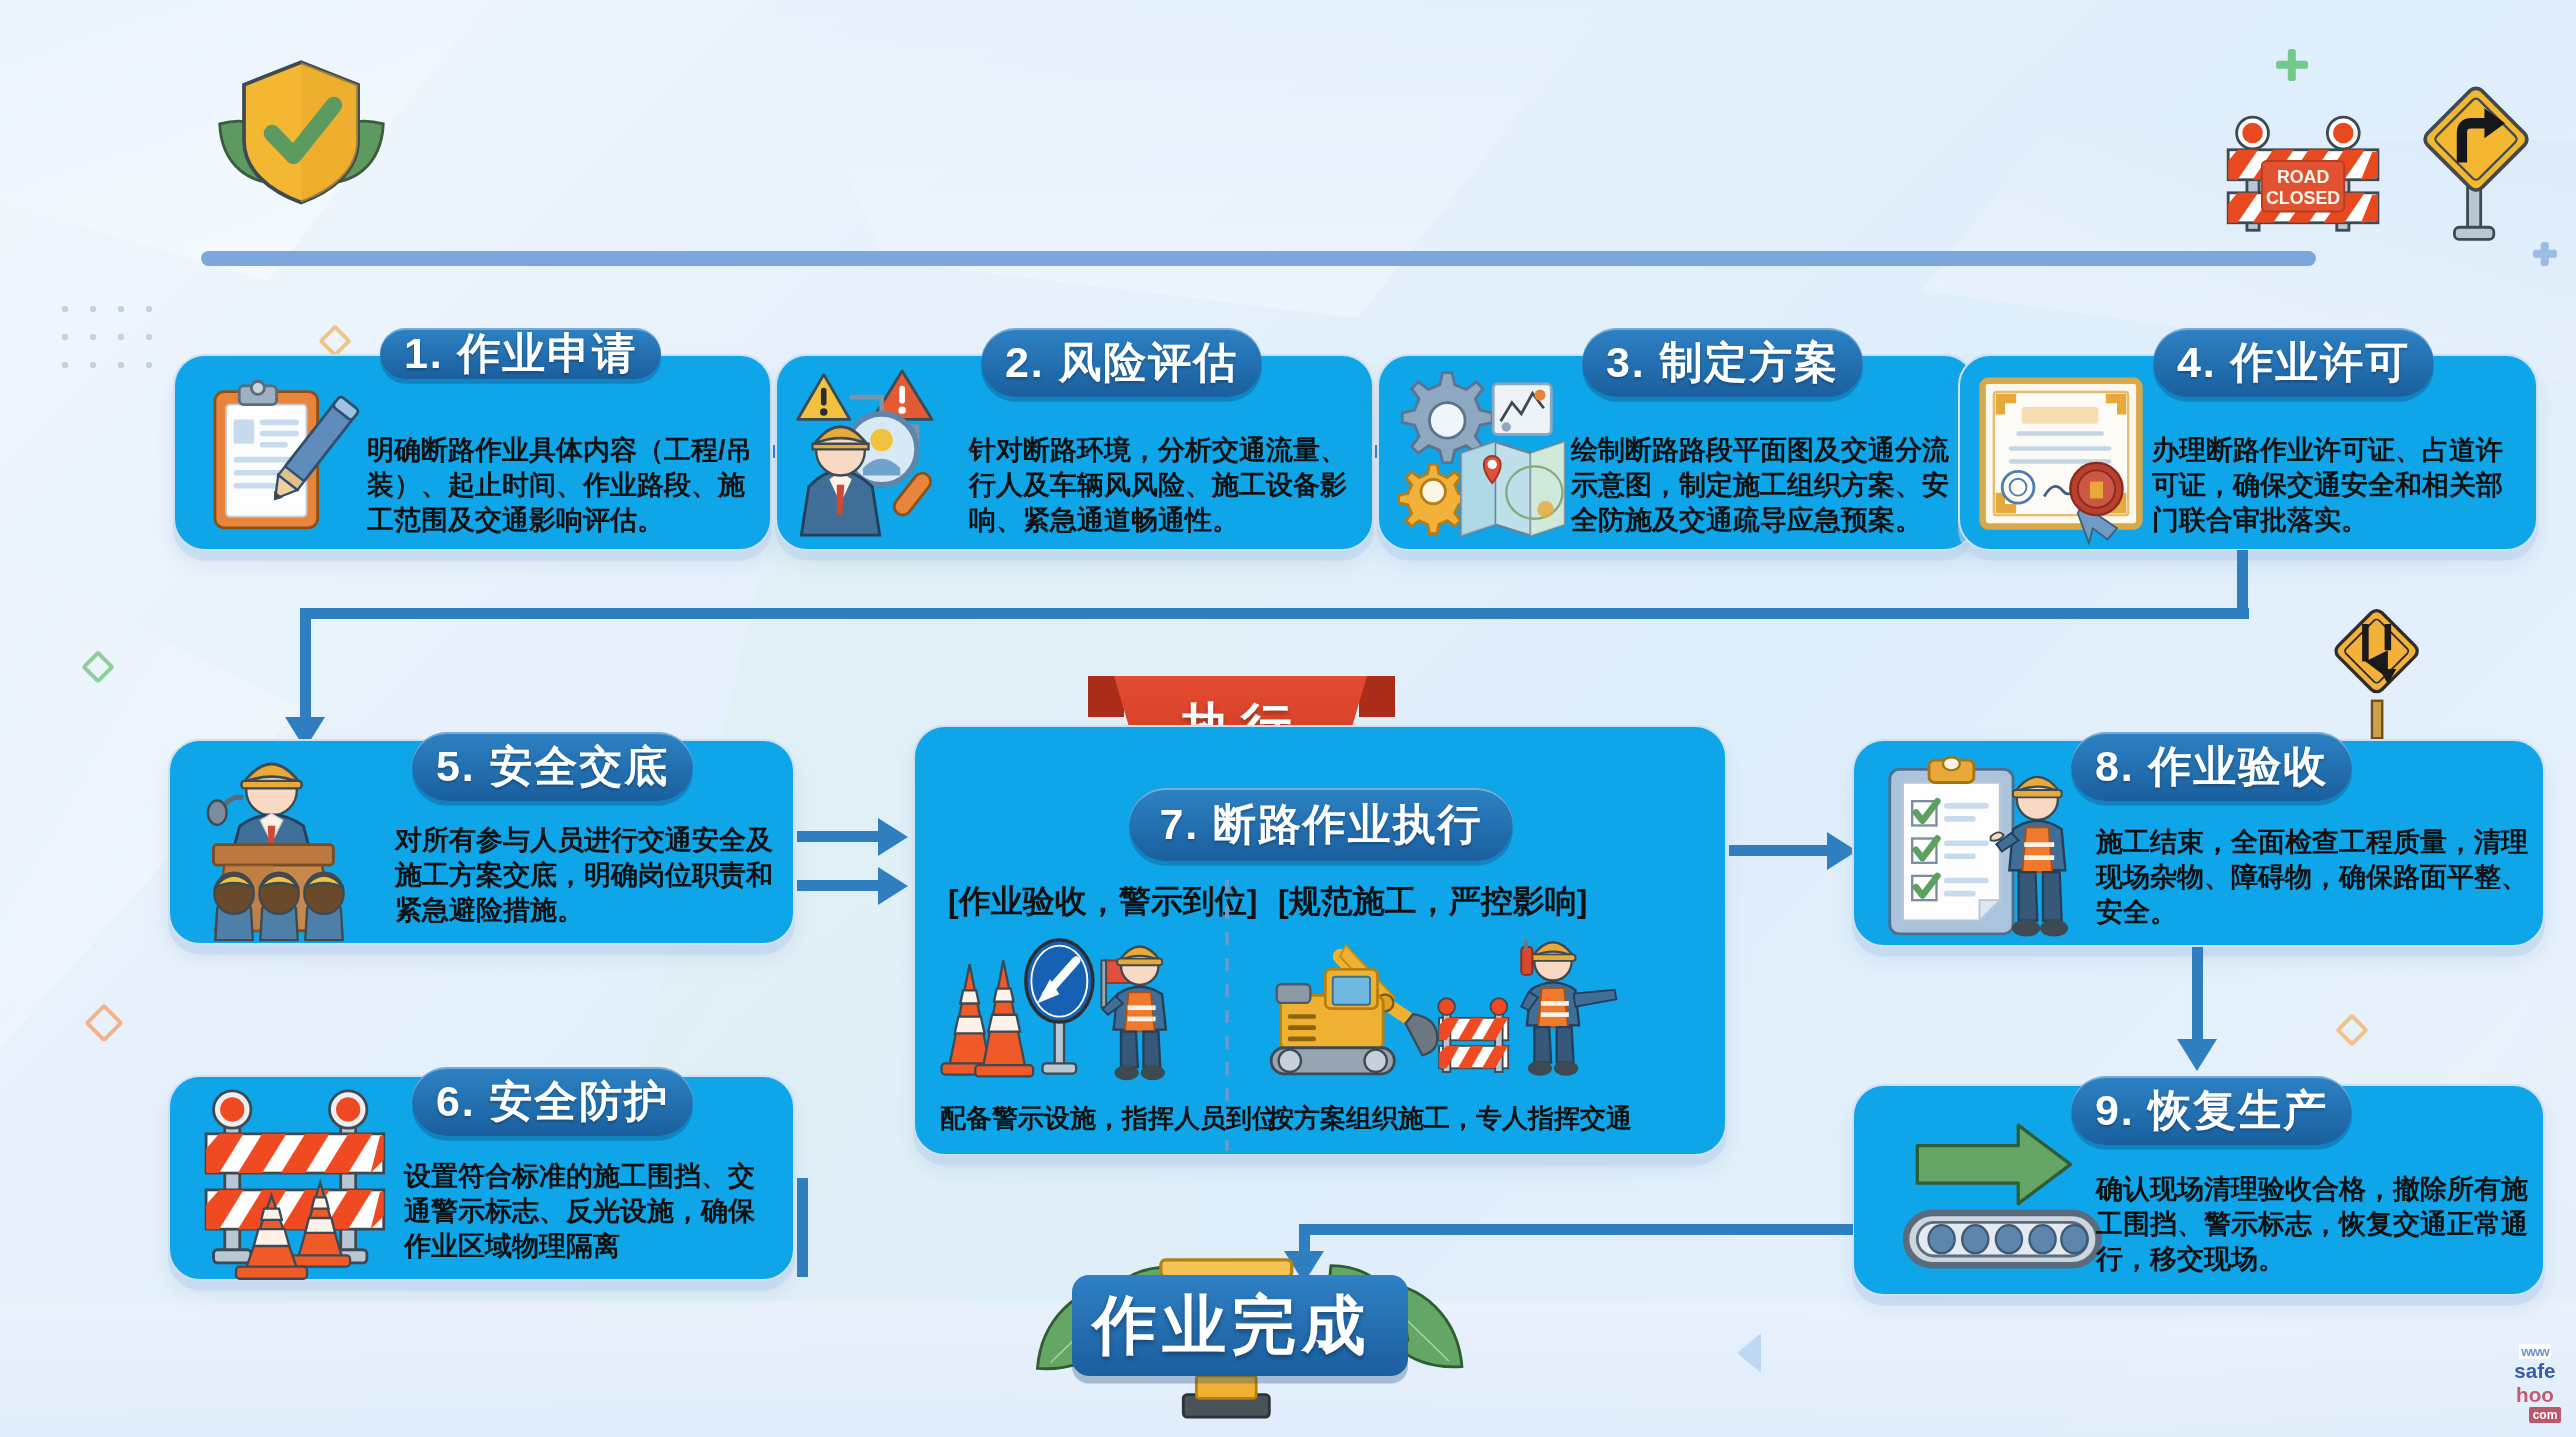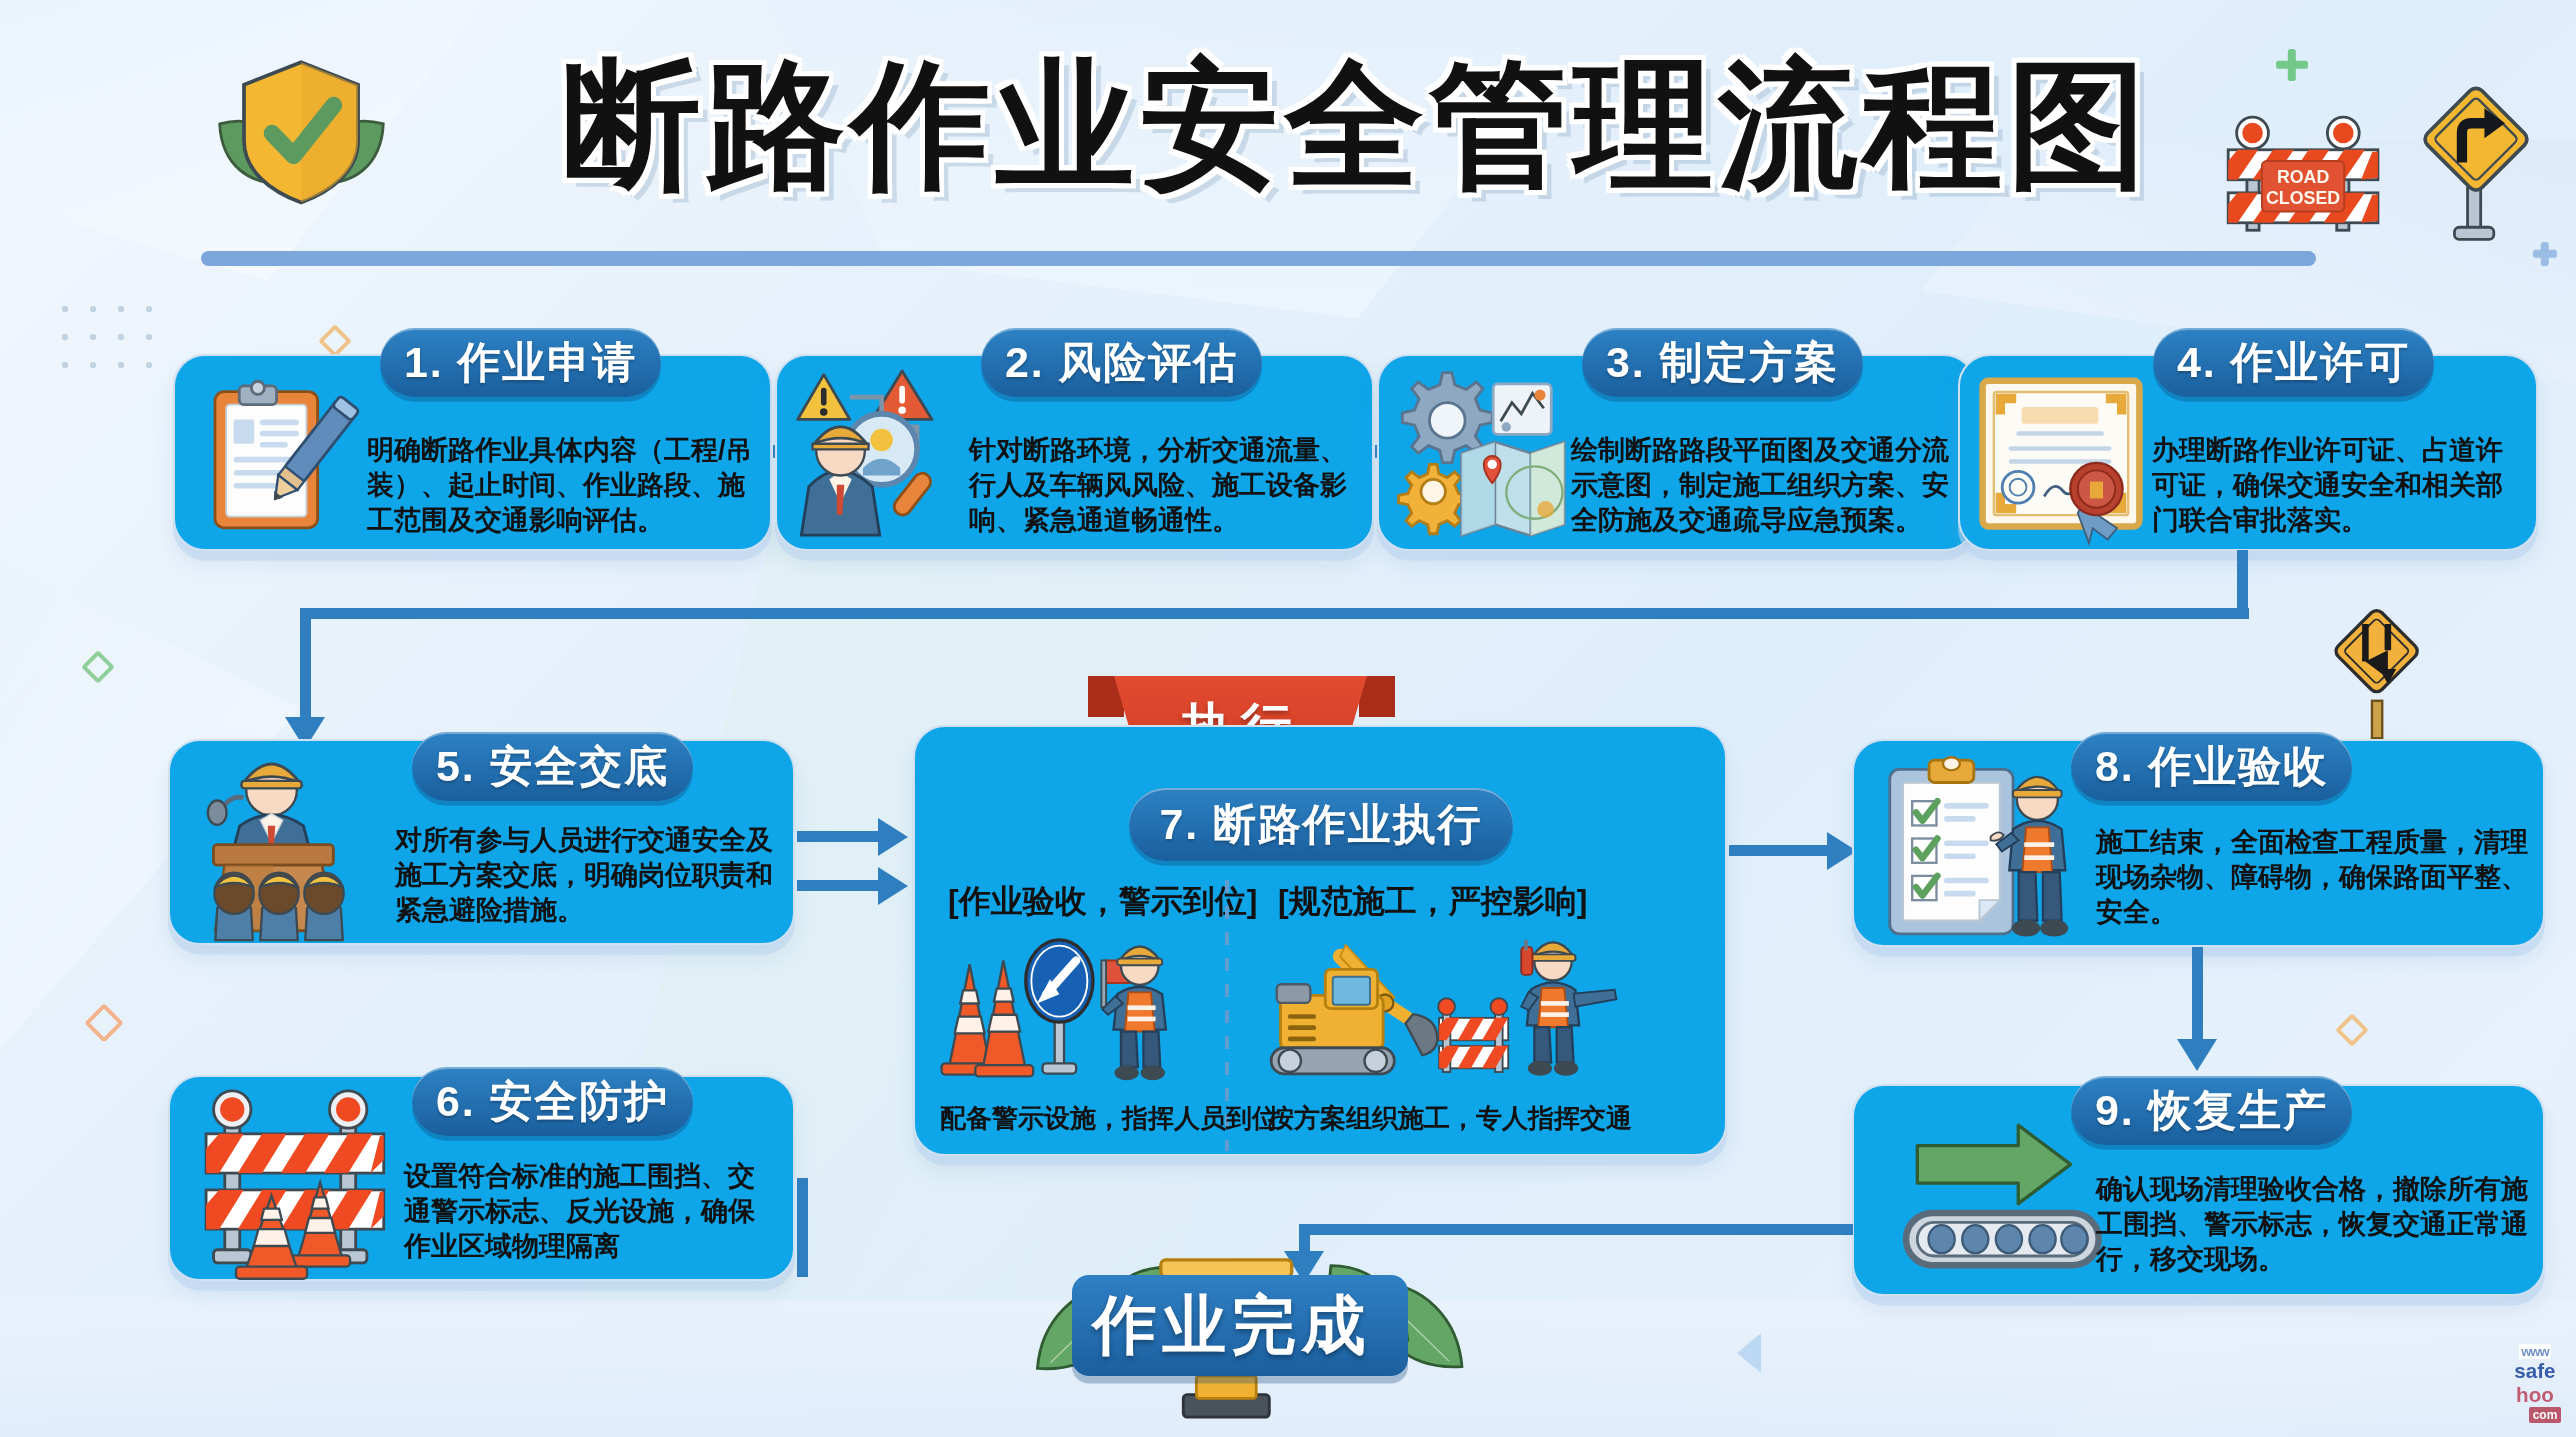--- a/index.html
+++ b/index.html
@@ -152,21 +152,20 @@
           <path d="M115 140 C165 148, 193 120, 195 78 C153 66, 119 92, 115 140 Z"></path>
           <path d="M74 136 C58 100, 62 52, 86 24 C104 52, 104 110, 92 140 Z"></path>
           <path d="M141 136 C157 100, 153 52, 129 24 C111 52, 111 110, 123 140 Z"></path>
         </g>
         <path d="M107 12 L168 36 L168 96 C168 128, 140 150, 107 162 C74 150, 46 128, 46 96 L46 36 Z" fill="#f4b731" stroke="#3d4a52" stroke-width="4"></path>
         <path d="M107 12 L168 36 L168 96 C168 128, 140 150, 107 162 Z" fill="#e8a92a" opacity=".55"></path>
         <path d="M76 88 L99 112 L142 58" fill="none" stroke="#5d9a60" stroke-width="18" stroke-linecap="round" stroke-linejoin="round"></path>
       </svg>
     </div>
 
-    <div id="title">断路作业安全管理流程图</div>
 
     <div style="position:absolute;left:2215px;top:103px;width:178px;height:122px;">
       <svg width="178" height="131" viewBox="0 0 190 140">
         <rect x="34" y="40" width="13" height="96" fill="#b9c7d4" stroke="#3d4a52" stroke-width="3"></rect>
         <rect x="130" y="40" width="13" height="96" fill="#b9c7d4" stroke="#3d4a52" stroke-width="3"></rect>
         <circle cx="40" cy="32" r="17" fill="#fff" stroke="#3d4a52" stroke-width="3"></circle>
         <circle cx="40" cy="32" r="11" fill="#e8491f"></circle>
         <circle cx="137" cy="32" r="17" fill="#fff" stroke="#3d4a52" stroke-width="3"></circle>
         <circle cx="137" cy="32" r="11" fill="#e8491f"></circle>
         <g stroke="#3d4a52" stroke-width="3">
@@ -234,21 +233,21 @@
           <rect x="98" y="22" width="26" height="92" rx="4" fill="#5f8cba" stroke="#2f4f72" stroke-width="3"></rect>
           <rect x="98" y="16" width="26" height="14" rx="4" fill="#9fc2e2" stroke="#2f4f72" stroke-width="3"></rect>
           <rect x="98" y="112" width="26" height="12" fill="#e3c08b" stroke="#2f4f72" stroke-width="2.5"></rect>
           <path d="M98 124 L124 124 L111 146 Z" fill="#efcf9c" stroke="#2f4f72" stroke-width="2.5"></path>
           <path d="M105 140 L117 140 L111 148 Z" fill="#3d4a52"></path>
         </g>
       </svg>
     </div>
     <div class="desc" style="left:192px;top:77px;width:391px;">明确断路作业具体内容（工程/吊装）、起止时间、作业路段、施工范围及交通影响评估。</div>
   </div>
-  <div class="pill" style="left:380px;top:328px;width:281px;height:69px;font-size:43px;">1. 作业申请</div>
+  <div class="pill" style="left:380px;top:328px;width:281px;height:51px;font-size:43px;">1. 作业申请</div>
 
   <div class="line" style="left:773px;top:445px;width:43px;height:13px;"></div>
   <div class="arrow-r" style="left:811px;top:432px;"></div>
 
   <div class="card" style="left:775px;top:354px;width:599px;height:197px;">
     <div style="position:absolute;left:15px;top:9.4px;width:168px;height:178px;">
       <svg width="168" height="178" viewBox="0 0 180 190">
         <path d="M34 10 L62 58 L6 58 Z" fill="#f2c23e" stroke="#3d4a52" stroke-width="3" stroke-linejoin="round"></path>
         <rect x="31" y="24" width="6" height="19" rx="3" fill="#2d2d2d"></rect>
           <circle cx="34" cy="50" r="4" fill="#2d2d2d"></circle>

